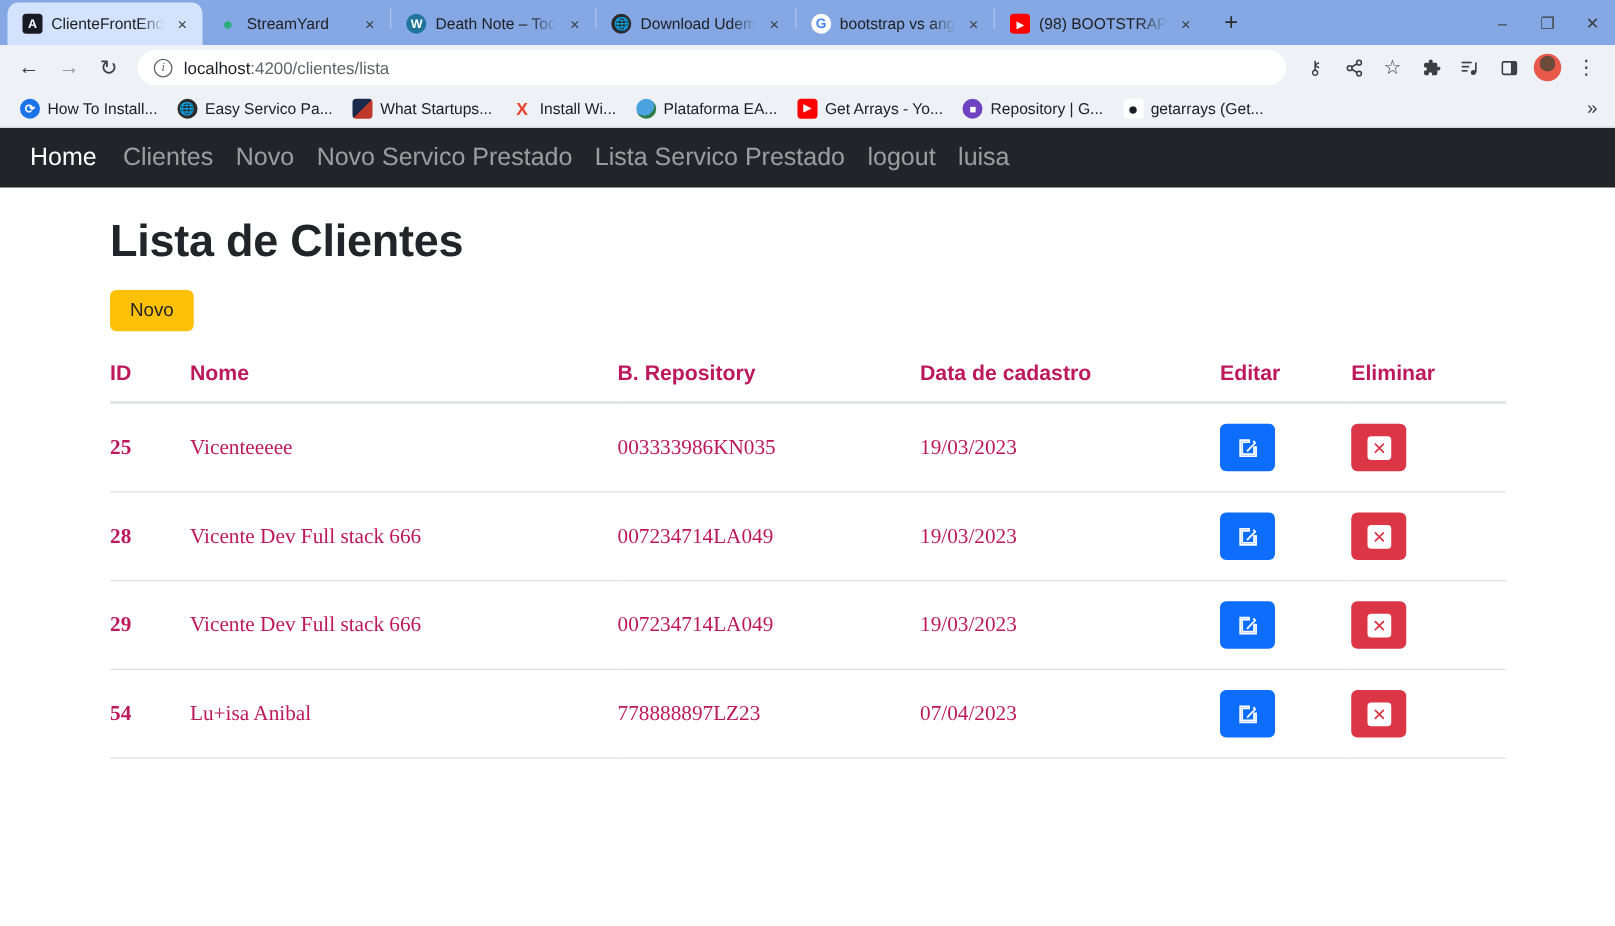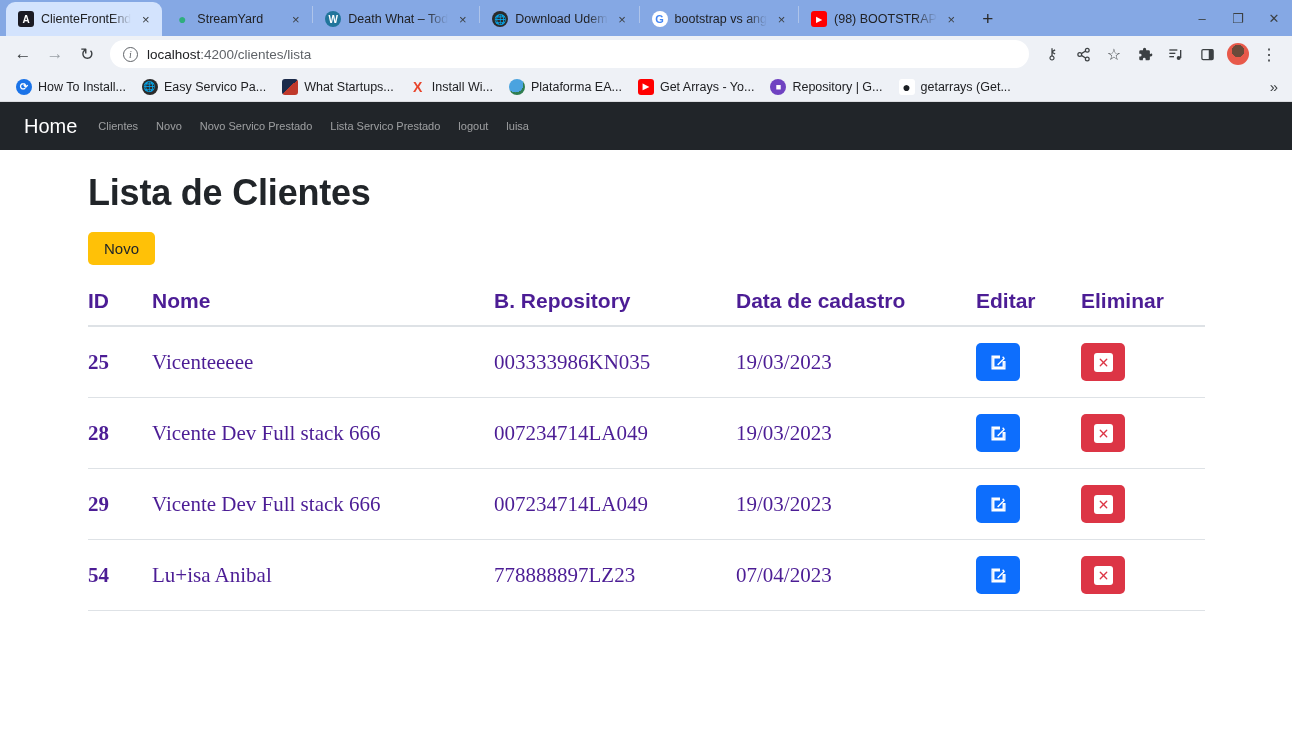--- a/index.html
+++ b/index.html
@@ -176,21 +176,21 @@
     gap: 0;
   }
   .nav-brand {
     color: #ffffff;
     font-size: 20px;
     padding: 0 12px 0 8px;
     white-space: nowrap;
   }
   .nav-link {
     color: rgba(255,255,255,0.55);
-    font-size: 11px;
+    font-size: 20px;
     padding: 0 9px;
     white-space: nowrap;
   }
 
   .content { padding: 22px 88px 0 88px; }
   .page-title {
     font-size: 36px;
     font-weight: bold;
     color: #212529;
     margin: 0 0 18px 0;
@@ -203,22 +203,22 @@
     border-radius: 5px;
     font-size: 15px;
     padding: 8px 16px;
     font-family: "Liberation Sans", sans-serif;
   }
 
   table.clientes {
     width: 1117px;
     border-collapse: collapse;
     margin-top: 16px;
-    font-size: 21px;
-    color: #4c1d95;
+    font-size: 17px;
+    color: #be185d;
   }
   table.clientes th {
     text-align: left;
     font-weight: bold;
     padding: 8px 0 12px 0;
     border-bottom: 2px solid #dee2e6;
     vertical-align: bottom;
   }
   table.clientes td {
     padding: 16px 0;
@@ -264,21 +264,21 @@
       <span class="tab-close">×</span>
     </div>
     <div class="tab">
       <span class="favicon fav-stream">●</span>
       <span class="tab-title">StreamYard</span>
       <span class="tab-close">×</span>
     </div>
     <div class="tab-sep"></div>
     <div class="tab">
       <span class="favicon fav-wp">W</span>
-      <span class="tab-title">Death What – Tod</span>
+      <span class="tab-title">Death Note – Tod</span>
       <span class="tab-close">×</span>
     </div>
     <div class="tab-sep"></div>
     <div class="tab">
       <span class="favicon fav-globe">🌐</span>
       <span class="tab-title">Download Udem</span>
       <span class="tab-close">×</span>
     </div>
     <div class="tab-sep"></div>
     <div class="tab">

